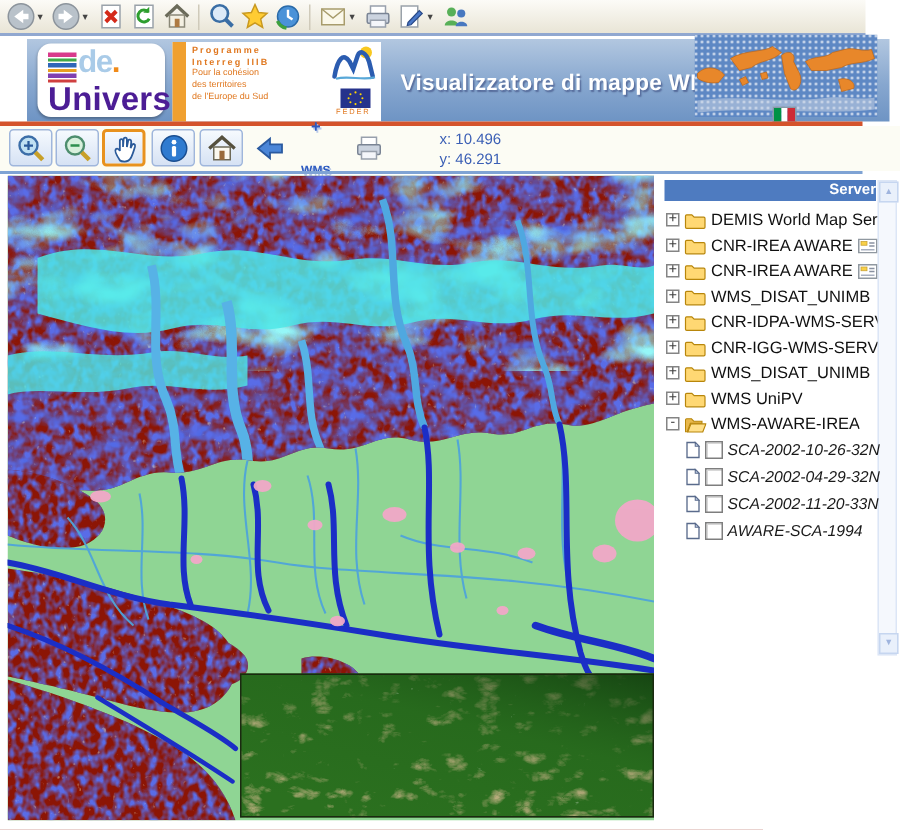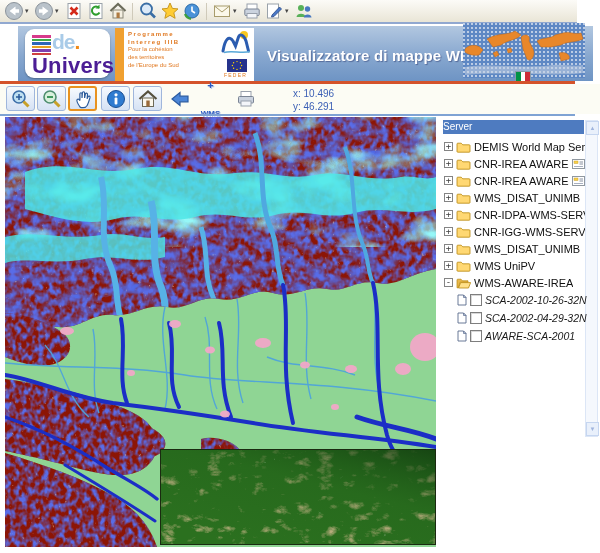--- a/index.html
+++ b/index.html
@@ -58,21 +58,21 @@
   .coords{position:absolute;left:272px;top:3px;font-size:10px;color:#3B5FB5;line-height:1.3;margin-left:21px;}
 
   .blue-sep{position:absolute;top:114px;left:0;width:575px;height:2px;background:#7FA3D4;}
 
   
   .map{position:absolute;left:5px;top:117px;width:431px;height:430px;}
   .map svg{display:block;width:100%;height:100%;}
 
   
   .panel-head{position:absolute;left:443px;top:120px;width:141px;height:14px;background:#4E7BC0;
-    color:#fff;font-size:10px;font-weight:normal;text-align:left;line-height:14px;}
+    color:#fff;font-size:10px;font-weight:bold;text-align:right;line-height:14px;}
   .scroll{position:absolute;left:585px;top:120px;width:13px;height:317px;background:#F5F8FD;
     border:1px solid #DCE6F6;box-sizing:border-box;}
   .sbtn{position:absolute;left:0;width:11px;height:12px;background:#E9F0FB;border:1px solid #C6D6F0;
     color:#9FB4DE;font-size:6px;text-align:center;line-height:12px;cursor:pointer;}
   .sup{top:0;} .sdn{bottom:0;}
   .tree{position:absolute;left:444px;top:138px;width:141px;}
   .srow{display:flex;align-items:center;height:17px;gap:3px;font-size:11px;color:#101010;white-space:nowrap;cursor:pointer;}
   .exp{width:9px;height:9px;border:1px solid #848484;background:#fff;font-size:9px;line-height:7px;
     text-align:center;color:#404040;box-sizing:border-box;flex:none;font-family:"DejaVu Sans Mono",monospace;}
   .folder{flex:none;display:inline-flex;}
@@ -564,17 +564,27 @@
       <span class="llabel">SCA-2002-04-29-32N</span>
     </div>
     <div class="lrow">
       <span class="pageic">
           <svg width="10" height="12">
             <path d="M1,1 H6.5 L9,3.5 V11 H1 Z" fill="#fff" stroke="#5A6B8C" stroke-width="0.9"></path>
             <path d="M6.5,1 V3.5 H9 Z" fill="#C9D6EC" stroke="#5A6B8C" stroke-width="0.7"></path>
           </svg>
         </span>
       <span class="cb"></span>
-      <span class="llabel">AWARE-SCA-2001</span>
+      <span class="llabel">SCA-2002-11-20-33N</span>
+    </div>
+    <div class="lrow">
+      <span class="pageic">
+          <svg width="10" height="12">
+            <path d="M1,1 H6.5 L9,3.5 V11 H1 Z" fill="#fff" stroke="#5A6B8C" stroke-width="0.9"></path>
+            <path d="M6.5,1 V3.5 H9 Z" fill="#C9D6EC" stroke="#5A6B8C" stroke-width="0.7"></path>
+          </svg>
+        </span>
+      <span class="cb"></span>
+      <span class="llabel">AWARE-SCA-1994</span>
     </div>
 
   </div>
 </div>
 
 </body></html>

